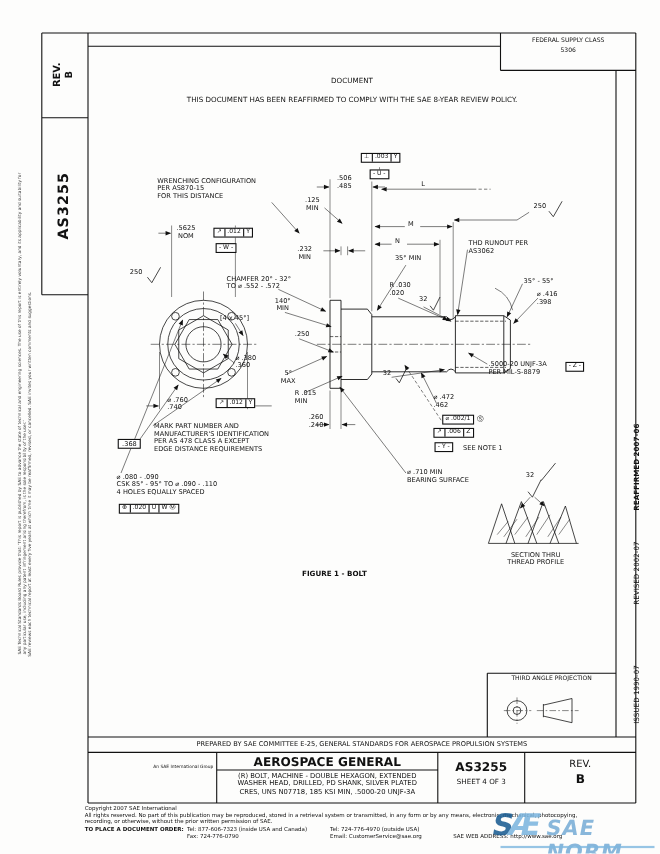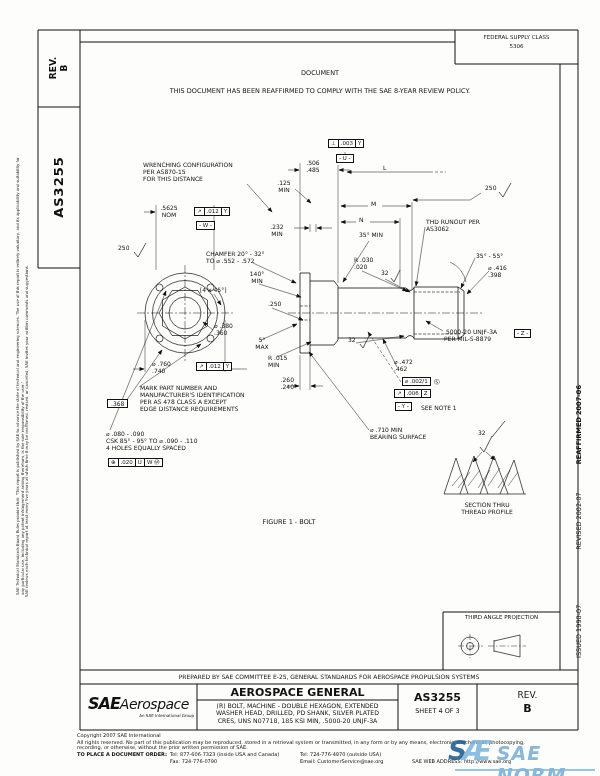--- a/index.html
+++ b/index.html
@@ -266,31 +266,27 @@
 4 HOLES EQUALLY SPACED</div>
 <div class="fcf" style="left:108px;top:458px;">
   <span class="cell">⊕</span>
   <span class="cell">.020</span>
   <span class="cell">U</span>
   <span class="cell">W Ⓜ</span>
 </div>
 <div class="t" style="left:478px;top:429px;">32</div>
 <div class="t c" style="left:437px;top:501px;width:100px;">SECTION THRU
 THREAD PROFILE</div>
-<div class="t c" style="left:229px;top:519px;width:120px;font-size:6.5px;font-weight:400;">FIGURE 1 - BOLT</div>
+<div class="t c" style="left:244px;top:519px;width:120px;font-size:6.5px;font-weight:700;">FIGURE 1 - BOLT</div>
 
 <div class="t c" style="left:443px;top:614px;width:117px;font-size:5.5px;">THIRD ANGLE  PROJECTION</div>
 
 <div class="t c" style="left:80px;top:673px;width:498px;font-size:6px;">PREPARED BY SAE COMMITTEE E-25, GENERAL STANDARDS FOR AEROSPACE PROPULSION SYSTEMS</div>
 
 <div style="position:absolute;left:88px;top:694px;width:106px;">
-  <div style="display:flex;align-items:baseline;">
-    <span class="logo1">SAE</span>
-    <span class="logo2">Aerospace</span>
-  </div>
   <div class="logo3" style="text-align:right;">An SAE International Group</div>
 </div>
 
 <div class="t c b" style="left:197px;top:687px;width:201px;font-size:11px;">AEROSPACE GENERAL</div>
 <div class="t c" style="left:200px;top:702px;width:195px;font-size:6.2px;">(R)  BOLT, MACHINE - DOUBLE HEXAGON, EXTENDED
 WASHER HEAD, DRILLED, PD SHANK, SILVER PLATED
 CRES, UNS N07718, 185 KSI MIN, .5000-20 UNJF-3A</div>
 <div class="t c b" style="left:398px;top:692px;width:79px;font-size:11px;">AS3255</div>
 <div class="t c" style="left:398px;top:708px;width:79px;font-size:6.5px;">SHEET 4 OF 3</div>
 <div class="t c" style="left:477px;top:690px;width:101px;font-size:9px;">REV.</div>

